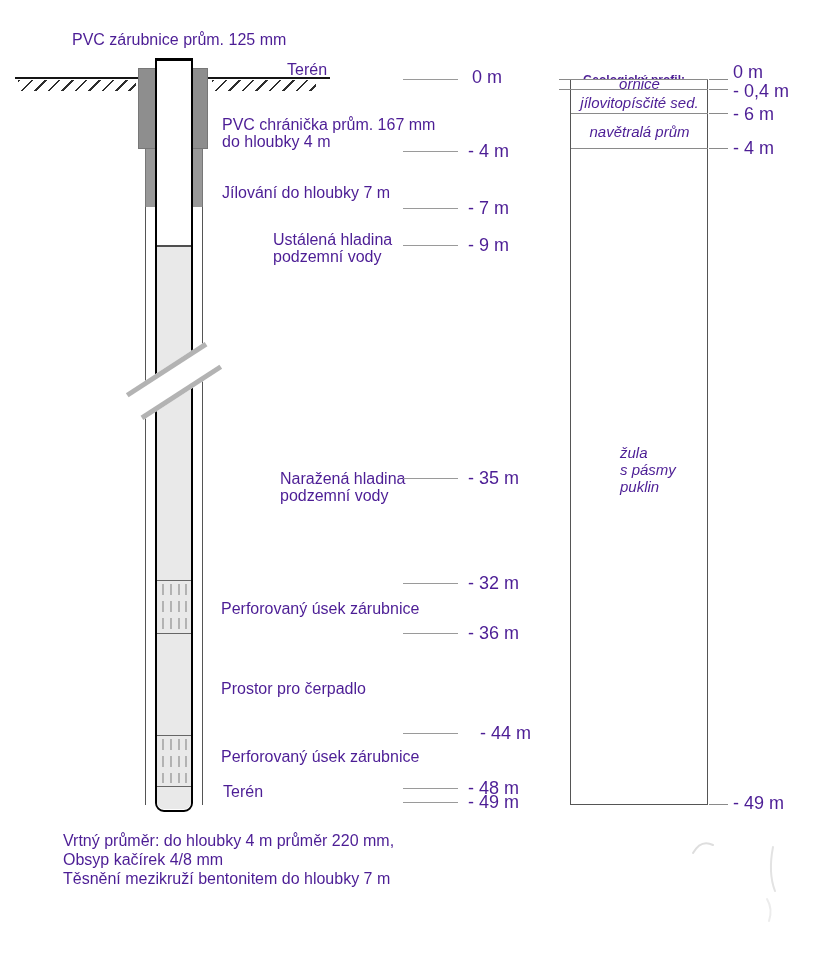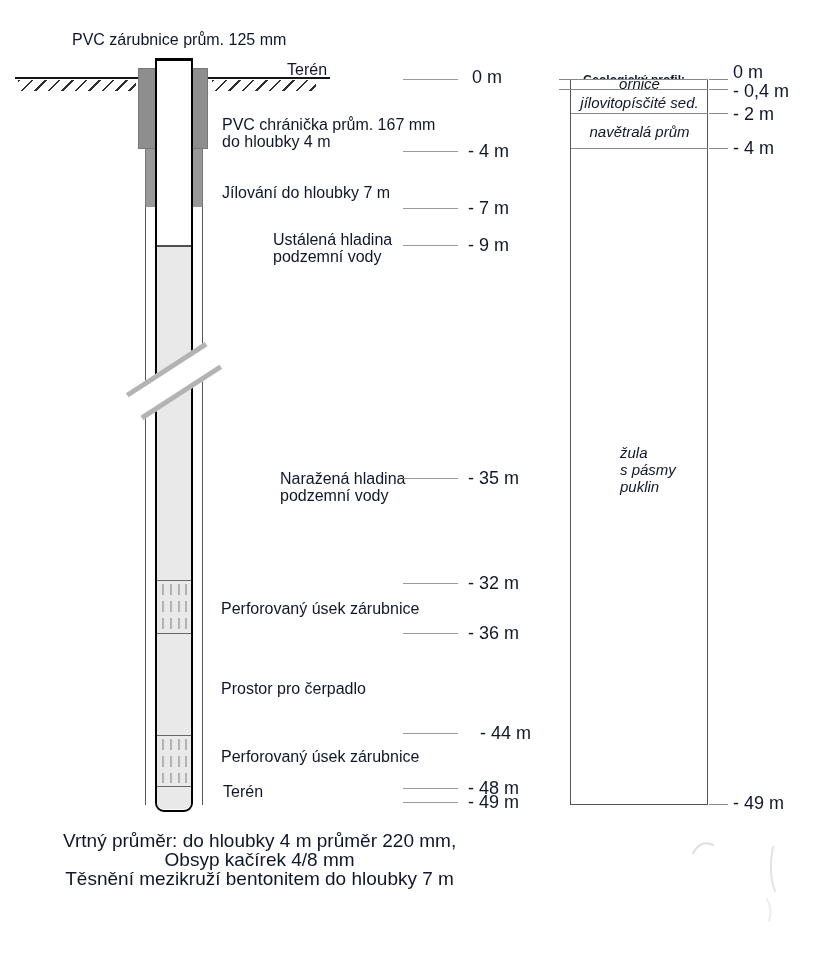--- a/index.html
+++ b/index.html
@@ -1,34 +1,34 @@
 <!DOCTYPE html>
 <html><head>
 <meta charset="utf-8">
 <style>
   html,body{margin:0;padding:0;background:#fff;}
   .canvas{
     position:relative;width:820px;height:970px;background:#ffffff;
-    font-family:"Liberation Sans",sans-serif;color:#0f172a;overflow:hidden;
+    font-family:"Liberation Sans",sans-serif;color:#4c1d95;overflow:hidden;
   }
   .lbl{position:absolute;font-size:16px;line-height:17px;white-space:nowrap;}
   .lbl2{position:absolute;font-size:16px;line-height:17px;white-space:nowrap;}
   .depth{position:absolute;font-size:18px;line-height:18px;white-space:nowrap;}
   .tick{position:absolute;left:403px;width:55px;height:0;border-top:1px solid #9a9a9a;}
   .terrline{position:absolute;height:0;border-top:2px solid #151515;}
   .hatch{position:absolute;height:11px;
     background:repeating-linear-gradient(135deg,#2e2e2e 0 1.8px,transparent 1.8px 9.5px);}
   .gline{position:absolute;left:571px;width:137px;height:0;border-top:1px solid #8a8a8a;}
   .gover{position:absolute;left:559px;width:149px;height:0;border-top:1px solid #8a8a8a;}
   .gtick{position:absolute;left:709px;width:19px;height:0;border-top:1px solid #8a8a8a;}
   .geolbl{position:absolute;left:571px;width:137px;text-align:center;
     font-size:15px;font-style:italic;white-space:nowrap;}
   .gdepth{position:absolute;left:733px;font-size:18px;line-height:18px;white-space:nowrap;}
   .title{position:absolute;font-size:12px;font-weight:bold;white-space:nowrap;margin-top:32px;}
-  .foot{position:absolute;left:63px;top:831px;font-size:19px;line-height:19px;white-space:nowrap;text-align:center;}
+  .foot{position:absolute;left:63px;top:831px;font-size:16px;line-height:19px;white-space:nowrap;}
 </style>
 </head>
 <body>
 
 <div class="canvas">
 
   <div class="lbl" style="left:72px;top:31px">PVC zárubnice prům. 125 mm</div>
   <div class="lbl" style="left:287px;top:61px">Terén</div>
 
   <div class="terrline" style="left:15px;top:77px;width:123px"></div>
@@ -120,21 +120,21 @@
   <div class="geolbl" style="top:94px">jílovitopísčité sed.</div>
   <div class="geolbl" style="top:123px">navětralá prům</div>
   <div style="position:absolute;left:620px;top:444px;font-size:15px;font-style:italic;line-height:17px">
     <div>žula</div>
     <div>s pásmy</div>
     <div>puklin</div>
   </div>
 
   <div class="gdepth" style="top:63px">0 m</div>
   <div class="gdepth" style="top:82px">- 0,4 m</div>
-  <div class="gdepth" style="top:105px">- 2 m</div>
+  <div class="gdepth" style="top:105px">- 6 m</div>
   <div class="gdepth" style="top:139px">- 4 m</div>
   <div class="gdepth" style="top:794px">- 49 m</div>
 
   <div class="foot">
     <div>Vrtný průměr: do hloubky 4 m průměr 220 mm,</div>
     <div>Obsyp kačírek 4/8 mm</div>
     <div>Těsnění mezikruží bentonitem do hloubky 7 m</div>
   </div>
 
   <svg style="position:absolute;left:655px;top:835px" width="160" height="120" viewBox="0 0 160 120">

